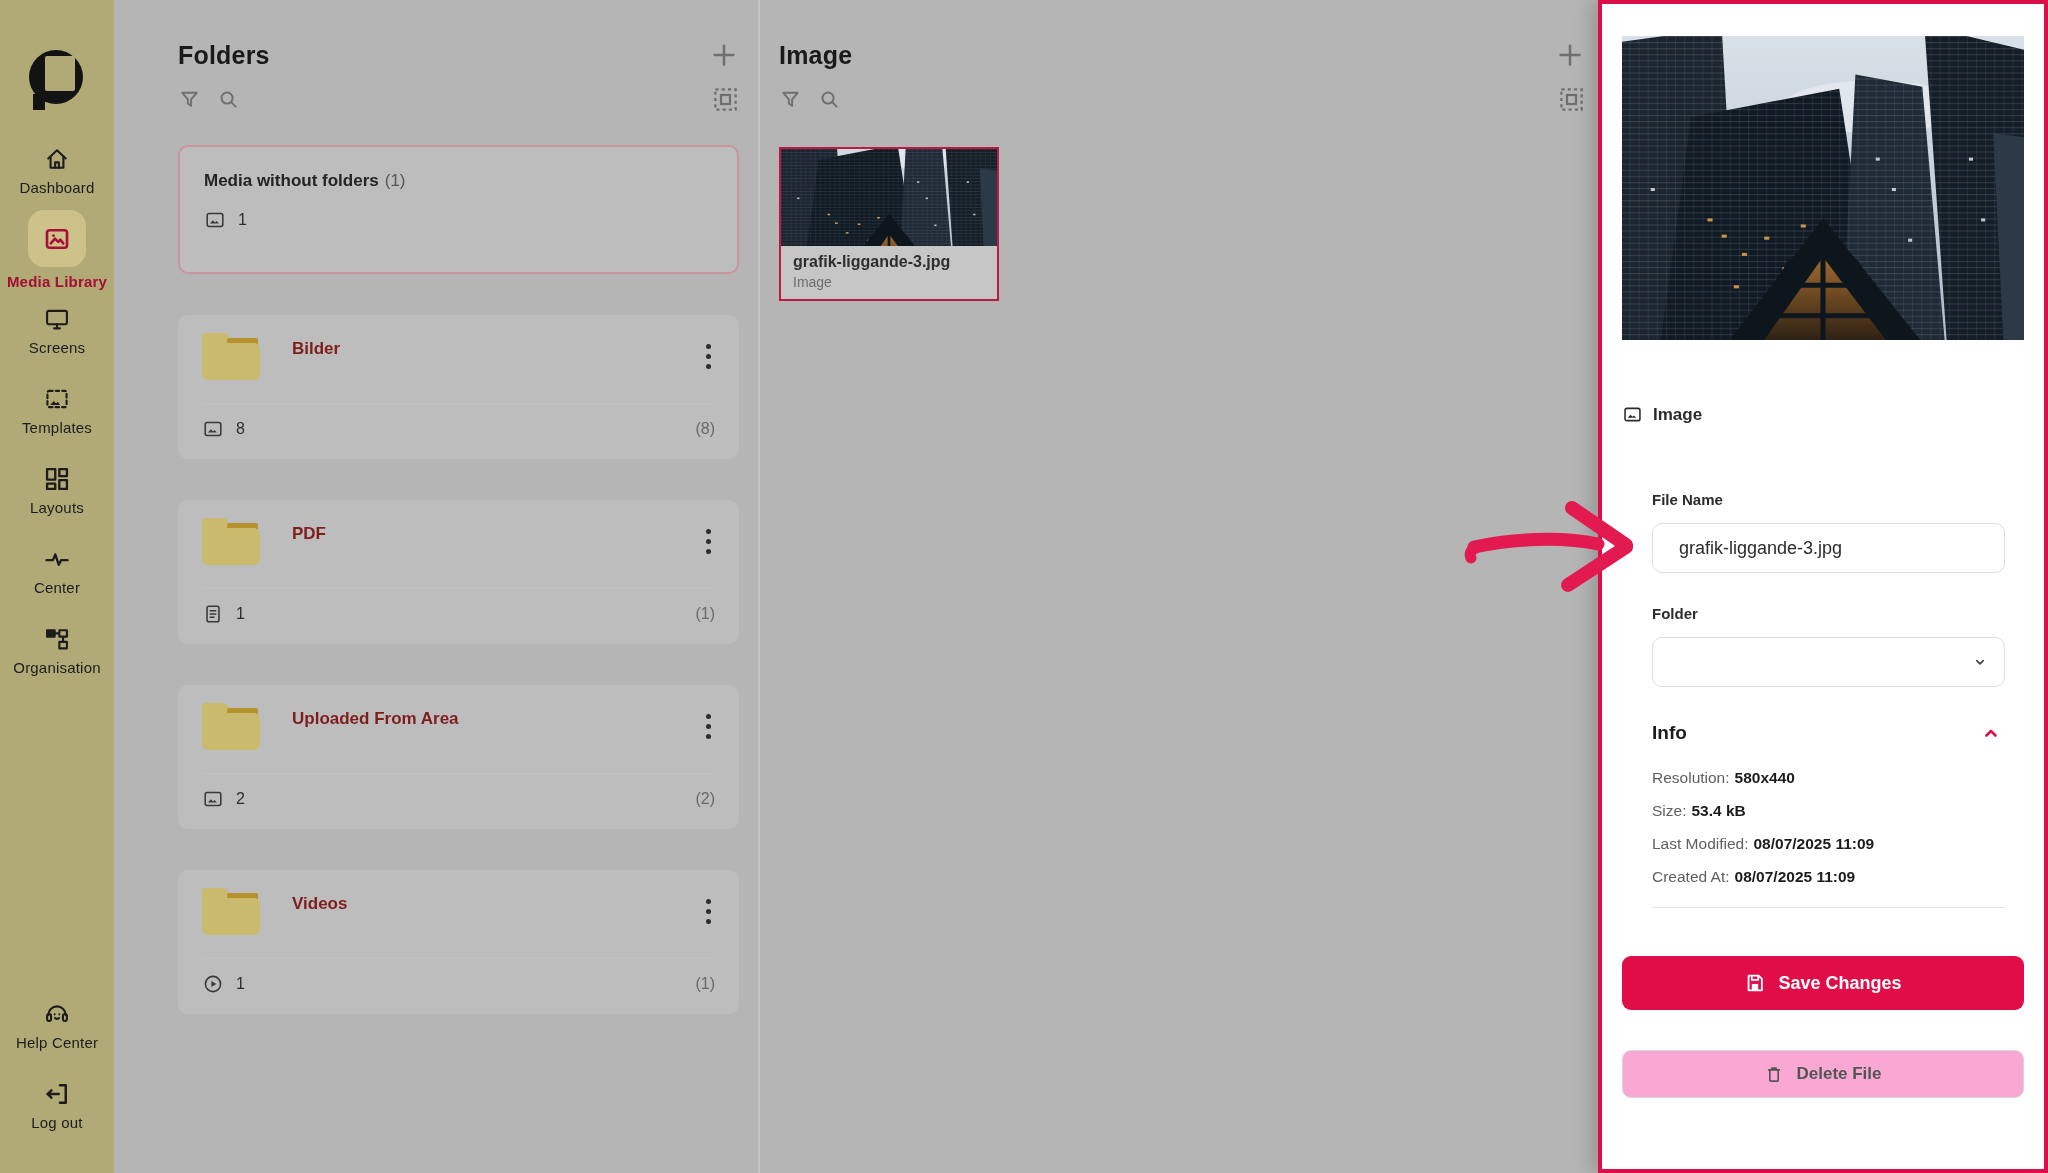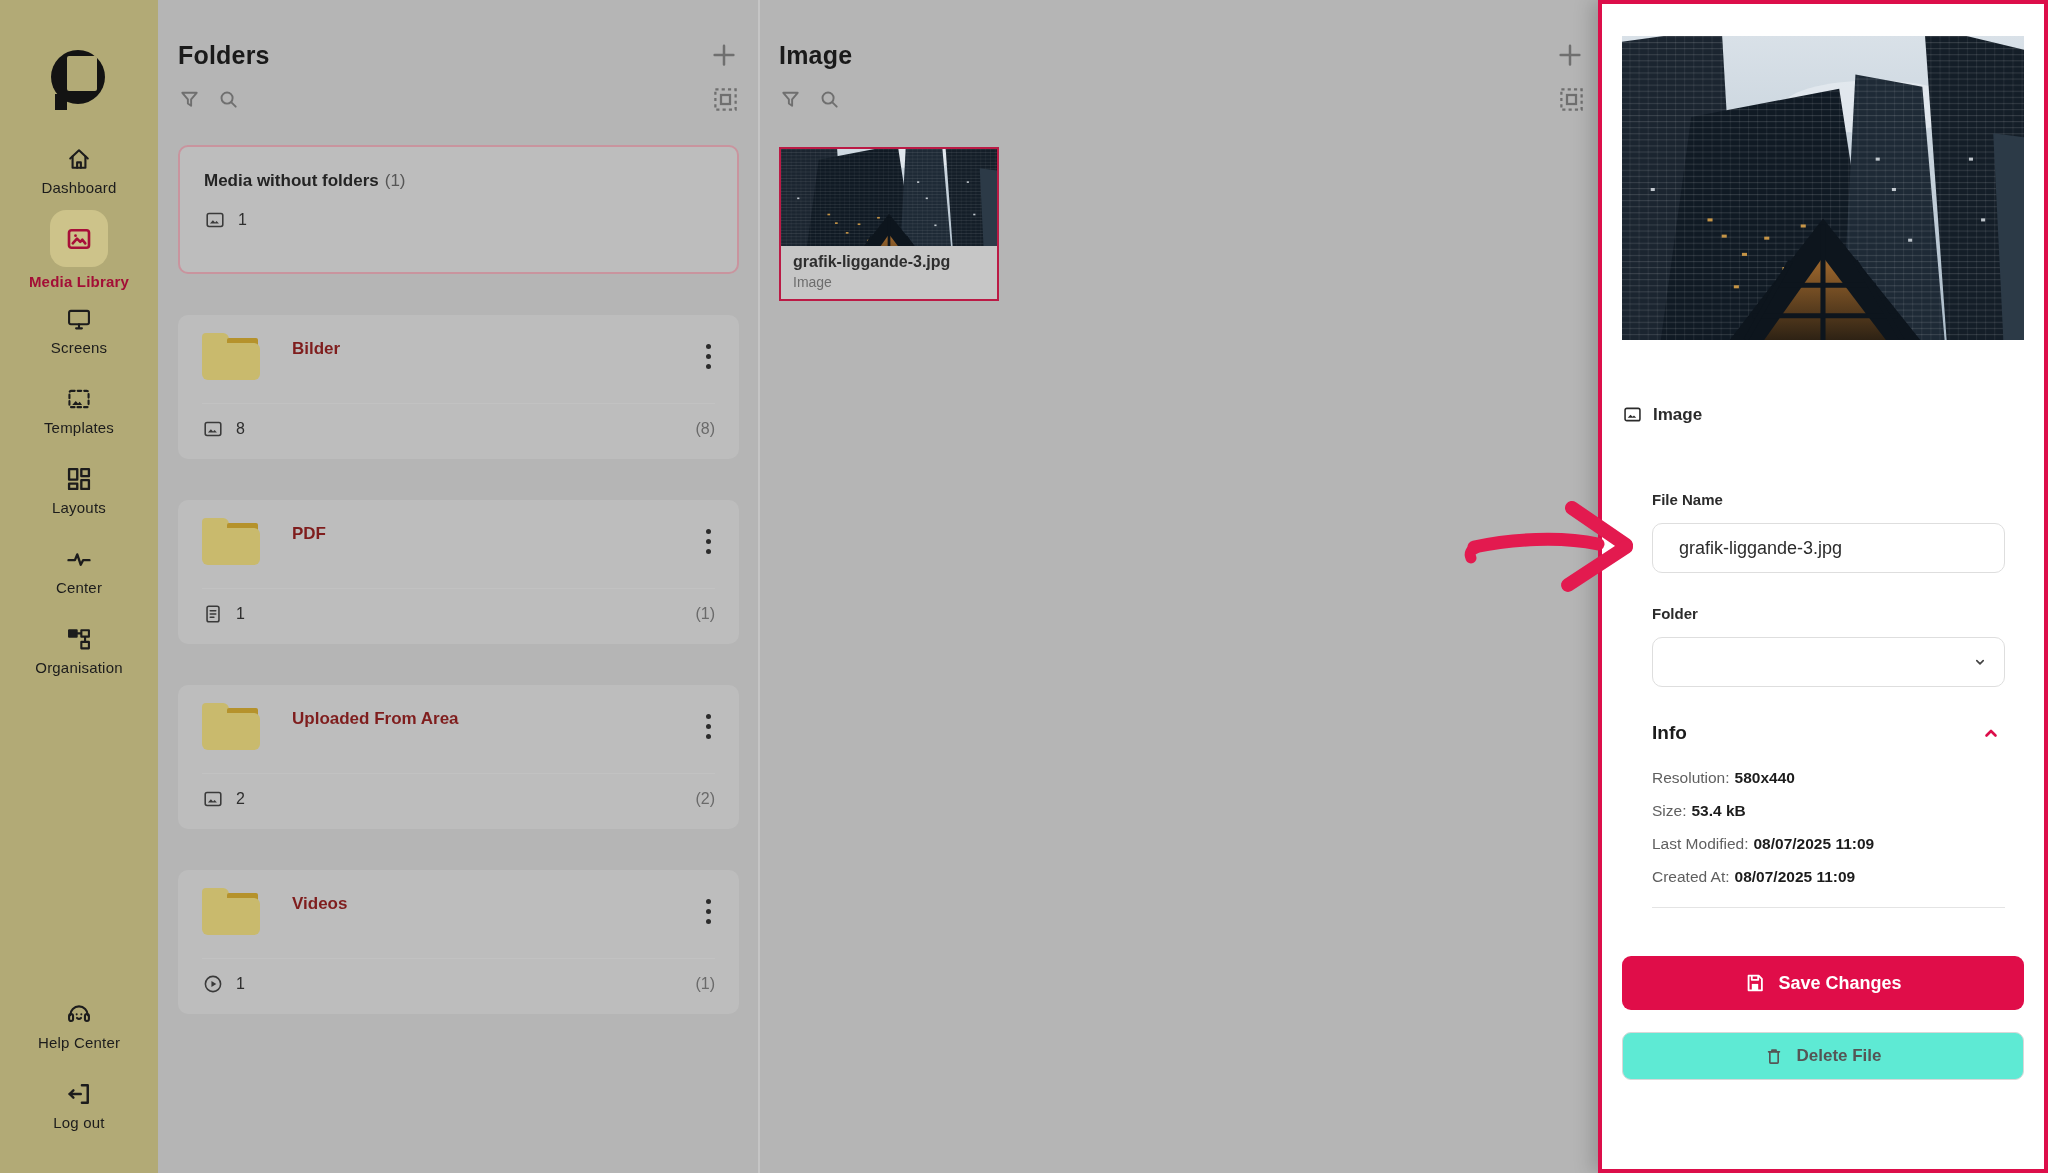--- a/index.html
+++ b/index.html
@@ -1,20 +1,20 @@
 <!DOCTYPE html>
 <html><head>
 <meta charset="utf-8">
 <style>
   html,body{margin:0;padding:0;background:#8f8f8f;}
   .app{position:relative;width:2048px;height:1173px;overflow:hidden;
        background:#b5b5b5;font-family:"Liberation Sans",sans-serif;color:#1f1f1f;}
 
   
-  .sidebar{position:absolute;left:0;top:0;width:158px;height:1173px;background:#b2aa76;
+  .sidebar{position:absolute;left:0;top:0;width:114px;height:1173px;background:#b2aa76;
            display:flex;flex-direction:column;align-items:center;}
   .logo{position:relative;width:60px;height:72px;margin-top:42px;flex:none;}
   .logo .circle{position:absolute;left:2px;top:8px;width:54px;height:54px;border-radius:50%;background:#131313;}
   .logo .hole{position:absolute;left:18px;top:14px;width:30px;height:35px;background:#b2aa76;border-radius:2px;}
   .logo .foot{position:absolute;left:6px;top:52px;width:12px;height:16px;background:#131313;}
   .nav{display:flex;flex-direction:column;align-items:center;margin-top:16px;width:100%;}
   .nav-item{width:100%;height:80px;display:flex;flex-direction:column;align-items:center;
             justify-content:center;cursor:pointer;}
   .nav-item .ni{color:#1c1c1c;}
   .nav-item .nl{font-size:15px;margin-top:6px;color:#1c1c1c;font-weight:500;letter-spacing:.2px;}
@@ -85,21 +85,21 @@
   .info-head{display:flex;align-items:center;margin-top:32px;}
   .info-title{font-size:19px;font-weight:700;color:#1c1c1c;}
   .collapse-btn{margin-left:auto;color:#dc0e4a;background:none;border:none;padding:2px;cursor:pointer;display:flex;}
   .info-rows{margin-top:14px;}
   .info-row{font-size:15.5px;line-height:33px;color:#5f5f5f;}
   .info-row b{color:#1c1c1c;font-weight:700;margin-left:5px;}
   .info-divider{height:1px;background:#e4e4e4;margin-top:14px;}
   .btn{display:flex;align-items:center;justify-content:center;box-sizing:border-box;width:402px;
        border-radius:9px;cursor:pointer;font-family:"Liberation Sans",sans-serif;}
   .btn-save{margin-top:48px;height:54px;background:#e00d49;border:none;color:#fff;font-size:18px;font-weight:700;}
-  .btn-delete{margin-top:22px;height:48px;background:#5eead4;border:1.5px solid #d8d8d8;color:#555;
+  .btn-delete{margin-top:40px;height:48px;background:#f9a8d4;border:1.5px solid #d8d8d8;color:#555;
               font-size:17px;font-weight:600;}
   .btn .bi{margin-right:12px;display:flex;}
 
   
   .anno-arrow{position:absolute;left:1462px;top:492px;z-index:20;pointer-events:none;}
 
   svg{display:block;}
 </style>
 </head>
 <body>

